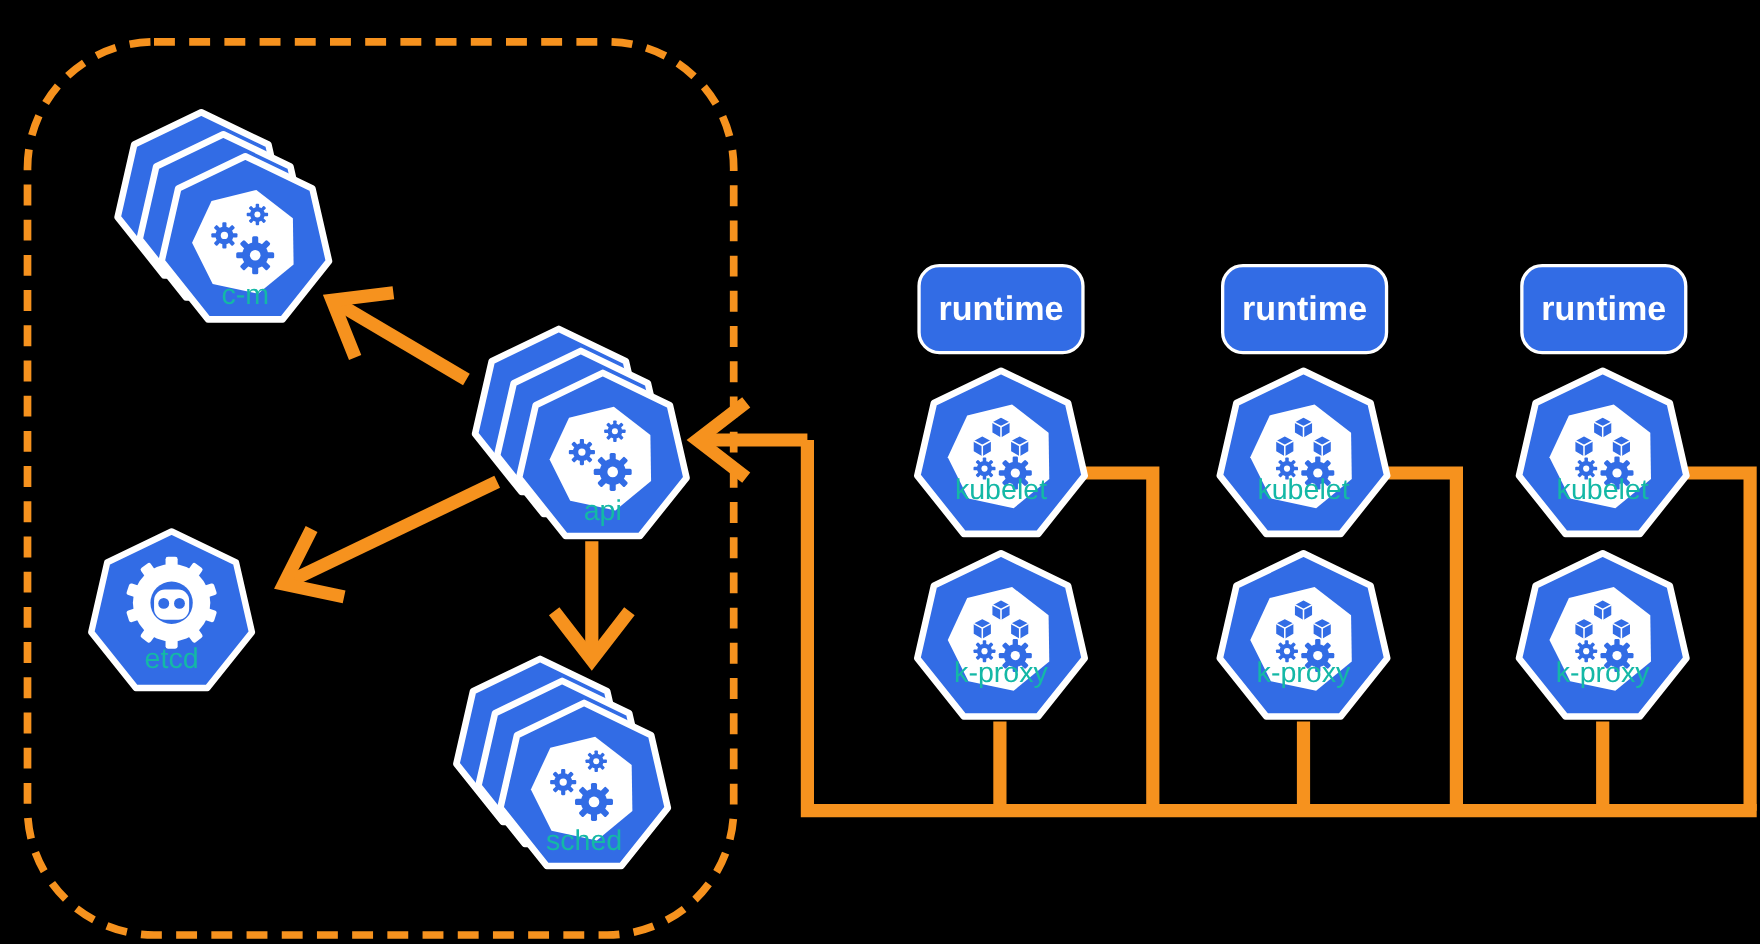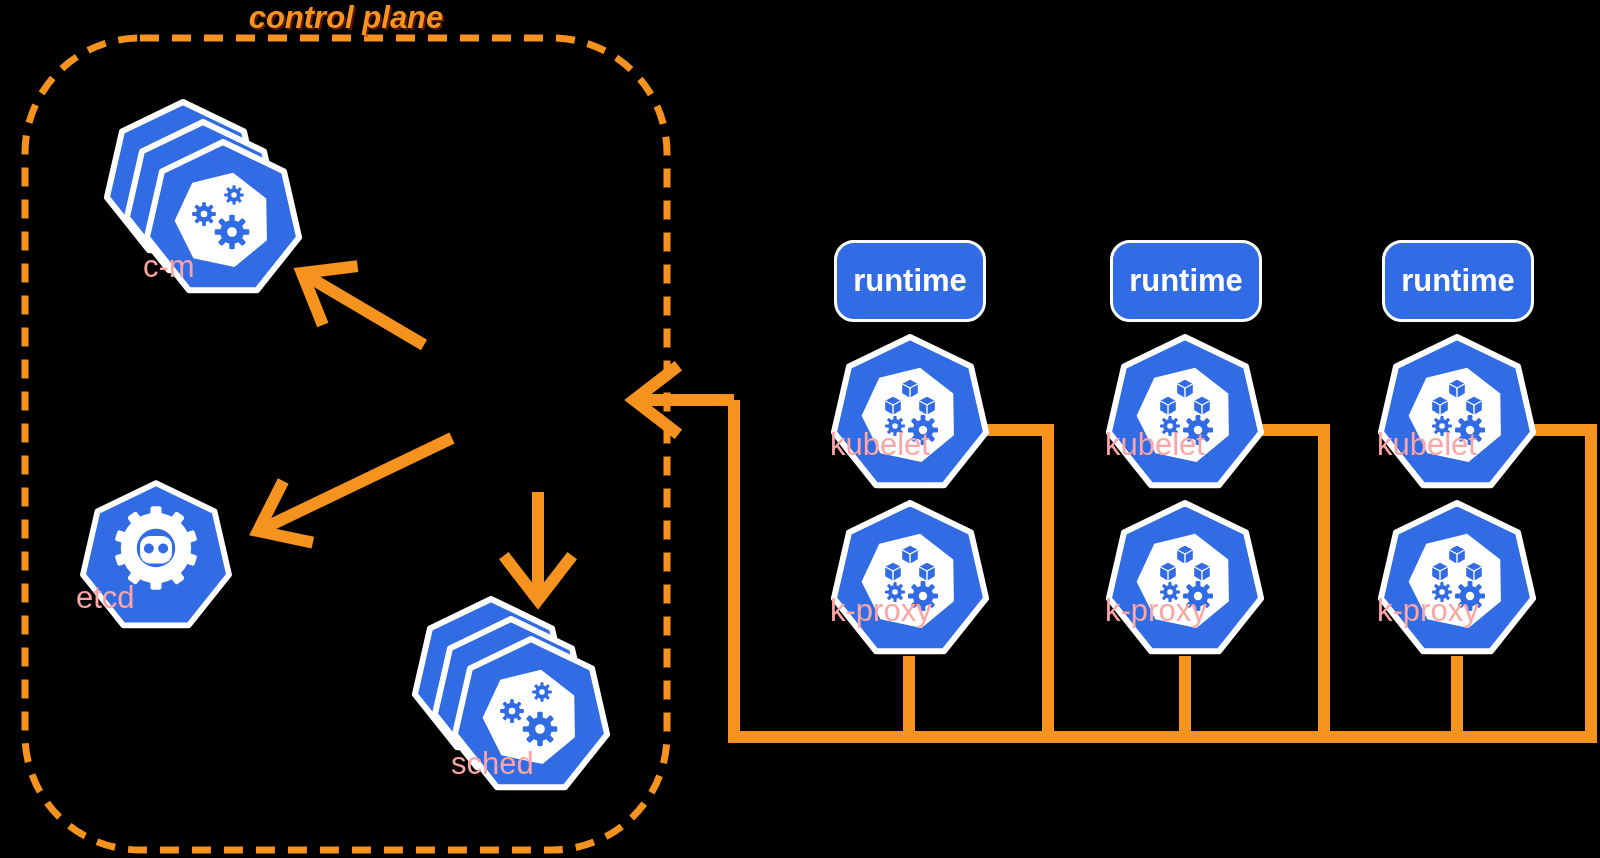--- a/index.html
+++ b/index.html
@@ -8,21 +8,21 @@
   .wiring{position:absolute;left:0;top:0;}
   .wire{stroke:#F6921E;stroke-width:12;fill:none;stroke-linejoin:miter;}
   .cp-border{fill:none;stroke:#F6921E;stroke-width:7;stroke-dasharray:19 13;}
   .cp-title{position:absolute;left:236px;top:0px;width:220px;height:36px;
             text-align:center;font-style:italic;font-weight:bold;font-size:31px;
             color:#F6921E;text-shadow:2px 2px 0 rgba(190,50,0,.45);line-height:36px;}
   .knode{position:absolute;}
   .knode svg{display:block;width:100%;height:100%;overflow:visible;}
   .hep{fill:#326CE5;stroke:#fff;stroke-width:6;stroke-linejoin:round;}
   .hepin{fill:#fff;stroke:none;}
-  .hex-label{position:absolute;color:#fca5a5;font-size:31px;line-height:30px;}
+  .hex-label{position:absolute;text-align:center;color:#14b8a6;font-size:26px;line-height:30px;}
   .stack .hex-label{left:40px;width:160px;top:152px;}
   .single .hex-label{left:5px;width:160px;top:100px;}
   .single.etcd .hex-label{top:110px;}
   .runtime{position:absolute;width:152px;height:82px;box-sizing:border-box;
            background:#326CE5;border:3px solid #fff;border-radius:20px;color:#fff;
            display:flex;align-items:center;justify-content:center;font-size:31px;font-weight:bold;}
   .defs-holder{position:absolute;width:0;height:0;overflow:hidden;}
 </style>
 </head>
 <body>
@@ -98,33 +98,42 @@
     <path class="wire" d="M734,400 L634,400" marker-end="url(#ah)"></path>
     <path class="wire" d="M734,400 L734,737 L1597,737"></path>
     <path class="wire" d="M986,430 L1048,430 L1048,737"></path>
     <path class="wire" d="M1262,430 L1324,430 L1324,737"></path>
     <path class="wire" d="M1534,430 L1591,430 L1591,737"></path>
     <path class="wire" d="M909,656 L909,737"></path>
     <path class="wire" d="M1185,656 L1185,737"></path>
     <path class="wire" d="M1457,656 L1457,737"></path>
   </svg>
 
-  <div class="cp-title">control plane</div>
 
   <div class="knode stack" style="left:103px;top:100px;width:200px;height:200px">
     <svg viewBox="-120 -120 200 200">
       <use href="#hep" xlink:href="#hep" class="hep" transform="translate(-40,-40)"></use>
       <use href="#hep" xlink:href="#hep" class="hep" transform="translate(-20,-20)"></use>
       <use href="#hep" xlink:href="#hep" class="hep"></use>
       <use href="#hep" xlink:href="#hep" class="hepin" transform="rotate(12) scale(0.62)"></use>
       <use href="#icon-gears" xlink:href="#icon-gears"></use>
     </svg>
     <div class="hex-label">c-m</div>
   </div>
 
+  <div class="knode stack" style="left:428px;top:297px;width:200px;height:200px">
+    <svg viewBox="-120 -120 200 200">
+      <use href="#hep" xlink:href="#hep" class="hep" transform="translate(-40,-40)"></use>
+      <use href="#hep" xlink:href="#hep" class="hep" transform="translate(-20,-20)"></use>
+      <use href="#hep" xlink:href="#hep" class="hep"></use>
+      <use href="#hep" xlink:href="#hep" class="hepin" transform="rotate(12) scale(0.62)"></use>
+      <use href="#icon-gears" xlink:href="#icon-gears"></use>
+    </svg>
+    <div class="hex-label">api</div>
+  </div>
 
   <div class="knode single etcd" style="left:71px;top:473px;width:170px;height:170px">
     <svg viewBox="-85 -85 170 170">
       <use href="#hep" xlink:href="#hep" class="hep" transform="scale(0.96)"></use>
       <use href="#etcdic" xlink:href="#etcdic" transform="translate(0,-10) scale(1.1)"></use>
     </svg>
     <div class="hex-label">etcd</div>
   </div>
 
   <div class="knode stack" style="left:411px;top:597px;width:200px;height:200px">

